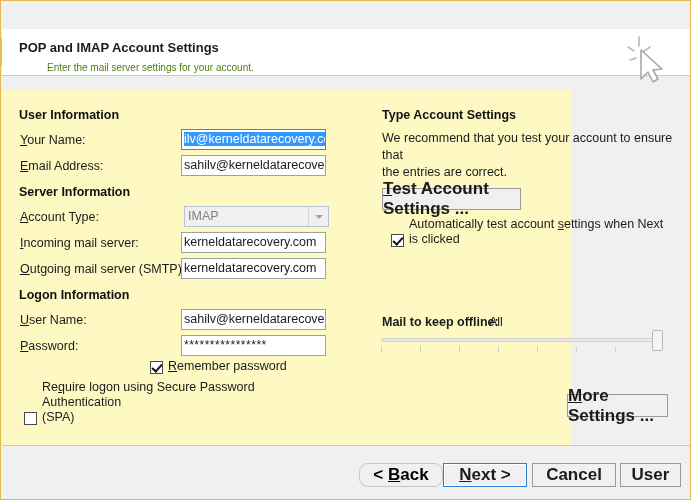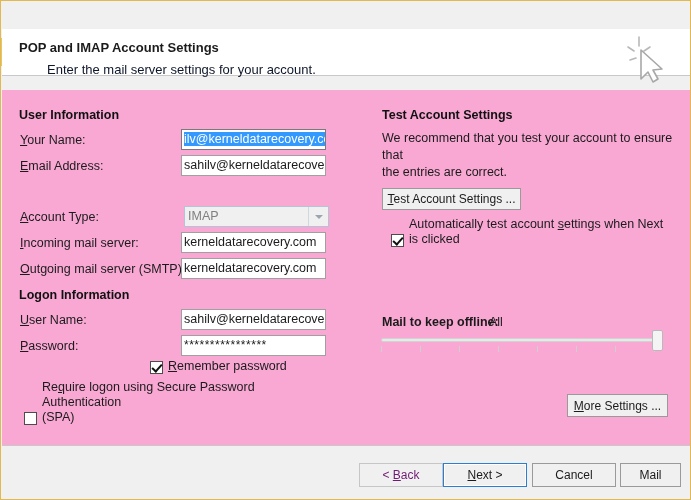--- a/index.html
+++ b/index.html
@@ -67,36 +67,36 @@
   .header-title {
     position: absolute;
     left: 17px; top: 11px;
     font-size: 13px;
     font-weight: bold;
     color: #1b1b1b;
   }
   .header-sub {
     position: absolute;
     left: 45px; top: 33px;
-    font-size: 13px;
-    color: #0f172a;
+    font-size: 10px;
+    color: #4d7c0f;
   }
   .header-icon {
     position: absolute;
     right: 18px; top: 4px;
     width: 54px; height: 54px;
   }
 
   
   .body {
     position: absolute;
     left: 1px; top: 89px;
-    width: 689px;
+    width: 569px;
     height: 355px;
-    background: #f9a8d4;
+    background: #fef9c3;
   }
 
   .section-head {
     position: absolute;
     font-size: 12.5px;
     font-weight: bold;
     color: #111;
   }
   .fld-label {
     position: absolute;
@@ -190,33 +190,34 @@
     transform: rotate(42deg);
   }
   .cbtext { line-height: 15px; }
 
   
   .btn {
     position: absolute;
     box-sizing: border-box;
     background: #f0f0f0;
     border: 1px solid #9a9a9a;
-    font-size: 12px;
+    font-size: 17px;
     color: #1b1b1b;
     display: flex;
     align-items: center;
     justify-content: center;
     font-family: "Liberation Sans", sans-serif;
     cursor: default;
+    font-weight: bold;
   }
   .btn.default {
     border: 1px solid #2a7fd4;
     box-shadow: inset 0 0 0 1px #ffffff;
   }
-  .btn.disabled { color: #701a75; border-color: #c6c6c6; }
+  .btn.disabled { color: #000000; border-color: #c6c6c6; border-radius: 9px; }
 
   
   .para {
     position: absolute;
     font-size: 12.5px;
     color: #1b1b1b;
     line-height: 17px;
   }
 
   
@@ -306,20 +307,21 @@
   <div class="body">
 
     <div class="section-head" style="left:17px; top:18px;">User Information</div>
 
     <div class="fld-label" style="left:18px; top:43px;"><span class="acc">Y</span>our Name:</div>
     <div class="textbox selected" style="left:179px; top:39px; width:145px;"><span class="sel">ilv@kerneldatarecovery.com</span></div>
 
     <div class="fld-label" style="left:18px; top:69px;"><span class="acc">E</span>mail Address:</div>
     <div class="textbox" style="left:179px; top:65px; width:145px;">sahilv@kerneldatarecovery.c</div>
 
+    <div class="section-head" style="left:17px; top:95px;">Server Information</div>
 
     <div class="fld-label" style="left:18px; top:120px;"><span class="acc">A</span>ccount Type:</div>
     <div class="combobox" style="left:182px; top:116px; width:145px;">
       <span>IMAP</span>
       <span class="arrowbox">
           <span class="chev"></span>
         </span>
     </div>
 
     <div class="fld-label" style="left:18px; top:146px;"><span class="acc">I</span>ncoming mail server:</div>
@@ -341,21 +343,21 @@
       <span class="cbtext"><span class="acc">R</span>emember password</span>
     </div>
 
     <div class="cbrow" style="left:22px; top:290px; width:310px;">
       <span class="cbox"></span>
       <span class="cbtext">
         Re<span class="acc">q</span>uire logon using Secure Password Authentication<br>(SPA)
       </span>
     </div>
 
-    <div class="section-head" style="left:380px; top:18px;">Test Account Settings</div>
+    <div class="section-head" style="left:380px; top:18px;">Type Account Settings</div>
 
     <div class="para" style="left:380px; top:40px; width:300px;">
       <span>We recommend that you test your account to ensure that</span><br>
       <span>the entries are correct.</span>
     </div>
 
     <div class="btn" style="left:380px; top:98px; width:139px; height:22px;">
         <span><span class="acc">T</span>est Account Settings ...</span>
       </div>
 
@@ -389,16 +391,16 @@
 
   <div class="hr-sep"></div>
   <div class="footer">
     <div class="btn disabled" style="left:357px; top:17px; width:84px; height:24px;">
         <span>&lt; <span class="acc">B</span>ack</span>
       </div>
     <div class="btn default" style="left:441px; top:17px; width:84px; height:24px;">
         <span><span class="acc">N</span>ext &gt;</span>
       </div>
     <div class="btn" style="left:530px; top:17px; width:84px; height:24px;">Cancel</div>
-    <div class="btn" style="left:618px; top:17px; width:61px; height:24px;">Mail</div>
+    <div class="btn" style="left:618px; top:17px; width:61px; height:24px;">User</div>
   </div>
 
 </div>
 
 </body></html>

